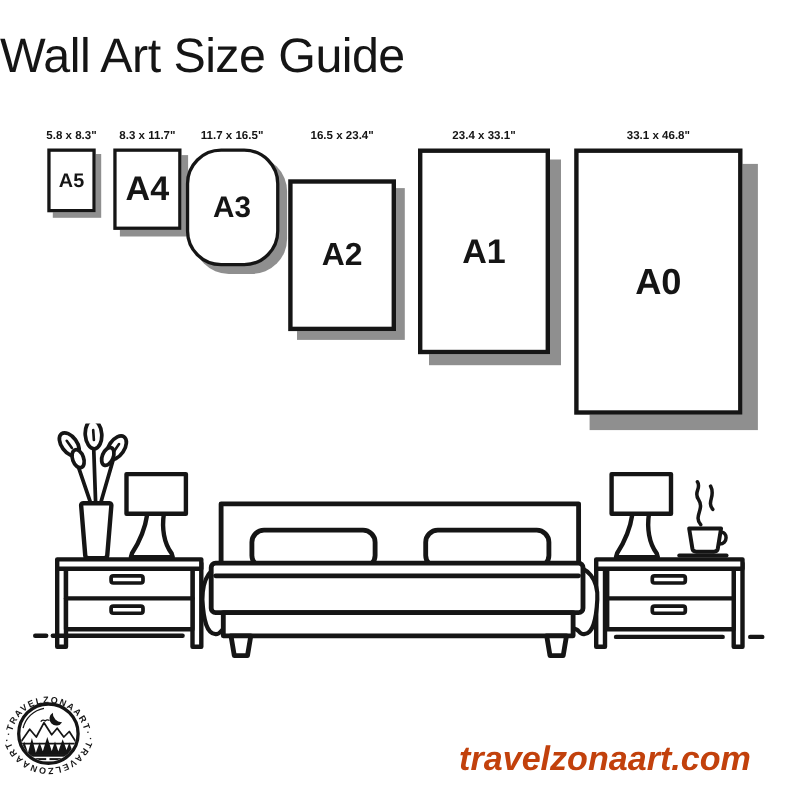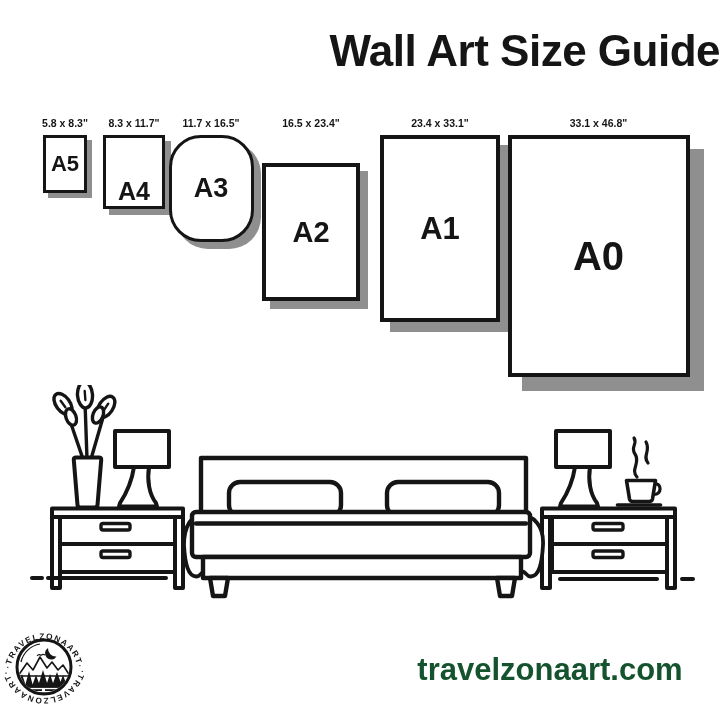--- a/index.html
+++ b/index.html
@@ -1,40 +1,40 @@
 <!DOCTYPE html>
 <html><head>
 <meta charset="utf-8">
 <style>
   html,body{margin:0;padding:0;background:#fff;}
   .page{position:relative;width:720px;height:720px;background:#fff;overflow:hidden;
         font-family:"Liberation Sans",sans-serif;color:#111;}
-  .title{position:absolute;top:26px;left:0;width:720px;text-align:right;
-         font-size:44px;font-weight:bold;letter-spacing:-0.5px;color:#151515;}
+  .title{position:absolute;top:26px;left:0;width:720px;text-align:left;
+         font-size:44px;font-weight:normal;letter-spacing:-0.5px;color:#151515;}
   .frame{position:absolute;display:flex;flex-direction:column;align-items:center;}
   .dim{height:13px;line-height:13px;font-size:10.5px;font-weight:bold;margin-bottom:5px;
        white-space:nowrap;color:#151515;}
   .paper{box-sizing:border-box;background:#fff;border-style:solid;border-color:#151515;
          display:flex;align-items:center;justify-content:center;font-weight:bold;color:#151515;}
   .f-a5{left:13px;top:117px;width:104px;}
-  .f-a5 .paper{width:44px;height:58px;border-width:3px;box-shadow:5px 5px 0 #8f8f8f;font-size:22px;}
+  .f-a5 .paper{width:44px;height:58px;border-width:3px;box-shadow:5px 5px 0 #8f8f8f;font-size:18px;}
   .f-a4{left:73px;top:117px;width:122px;}
-  .f-a4 .paper{width:62px;height:74px;border-width:3px;box-shadow:6px 6px 0 #8f8f8f;font-size:25px;align-items:flex-end;}
+  .f-a4 .paper{width:62px;height:74px;border-width:3px;box-shadow:6px 6px 0 #8f8f8f;font-size:31px;}
   .f-a3{left:144px;top:117px;width:134px;}
   .f-a3 .paper{width:85px;height:107px;border-width:3.5px;box-shadow:7px 7px 0 #8f8f8f;font-size:27px;border-radius:32px;}
   .f-a2{left:232px;top:117px;width:158px;}
   .f-a2 .paper{width:98px;height:138px;border-width:4px;box-shadow:8px 8px 0 #8f8f8f;font-size:29px;margin-top:28px;}
   .f-a1{left:350px;top:117px;width:180px;}
   .f-a1 .paper{width:120px;height:187px;border-width:4px;box-shadow:10px 10px 0 #8f8f8f;font-size:31px;text-align:center;}
   .f-a0{left:492px;top:117px;width:213px;}
-  .f-a0 .paper{width:182px;height:242px;border-width:4.5px;box-shadow:14px 14px 0 #8f8f8f;font-size:40px;}
+  .f-a0 .paper{width:153px;height:242px;border-width:4.5px;box-shadow:14px 14px 0 #8f8f8f;font-size:33px;}
   .scene{position:absolute;left:0;top:385px;width:720px;height:215px;}
   .logo{position:absolute;left:1px;top:623px;width:86px;height:88px;}
-  .website{position:absolute;top:652px;left:550px;transform:translateX(-50%);
-           font-size:31px;font-weight:bold;white-space:nowrap;color:#14532d;}
+  .website{position:absolute;top:672px;left:550px;transform:translateX(-50%);
+           font-size:31px;font-weight:bold;white-space:nowrap;color:#c2410c;font-style:italic;}
 </style>
 </head>
 <body>
 
 <div class="page">
 
   <div class="title">Wall Art Size Guide</div>
 
   <div class="frame f-a5">
     <div class="dim">5.8 x 8.3"</div>

